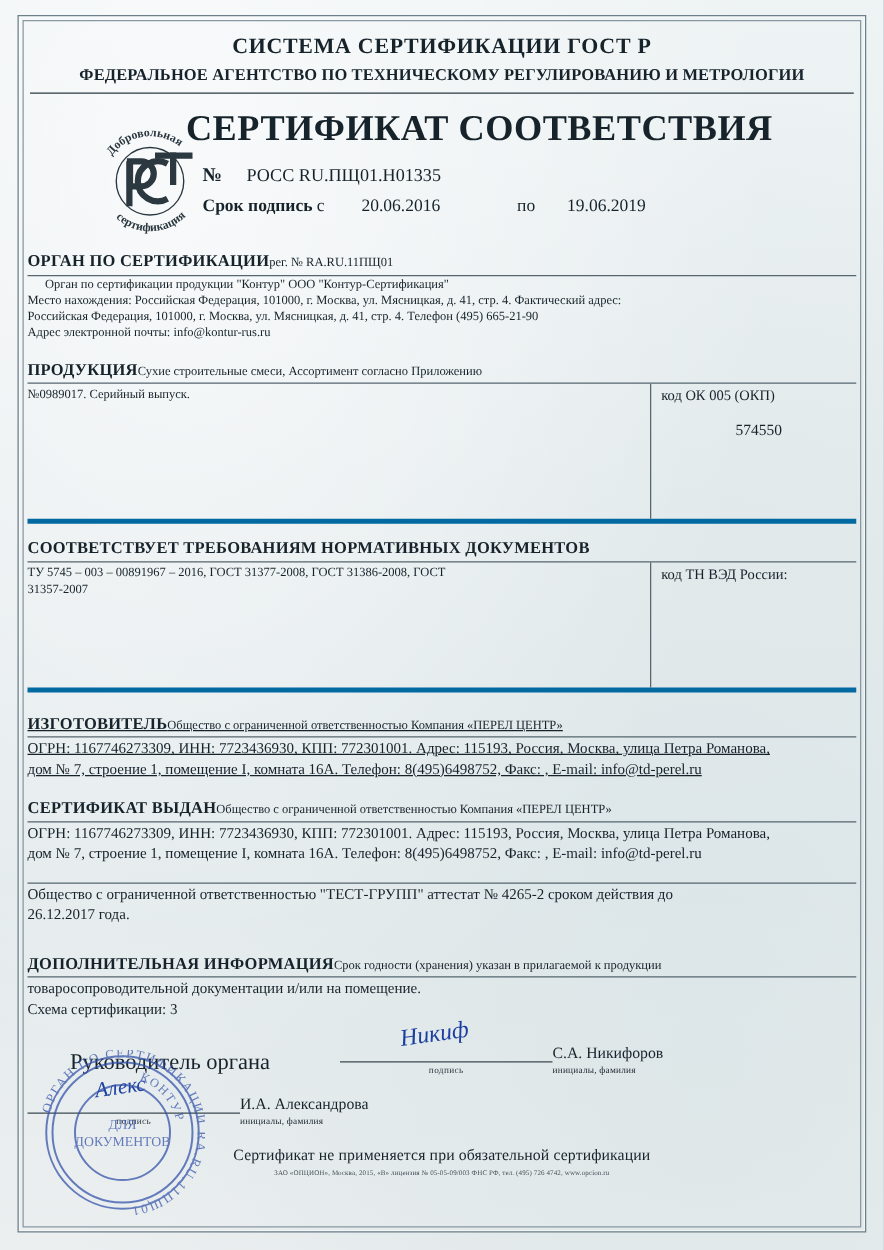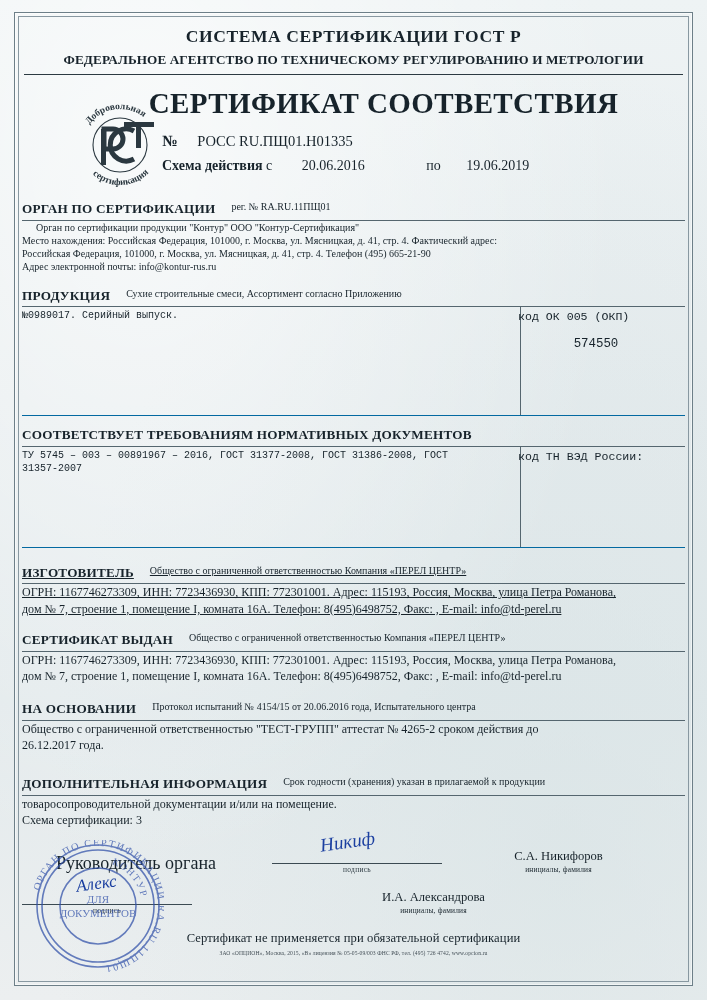--- a/index.html
+++ b/index.html
@@ -125,47 +125,46 @@
     font-size: 13.2px;
     font-weight: bold;
     letter-spacing: 0.2px;
   }
   .sec-rule { border-bottom: 1px solid #55666f; margin-top: 2px; }
   .body-t { font-size: 10px; }
   .indent { padding-left: 14px; }
 
   .row-head {
     display: flex;
-    align-items: flex-start;
-    gap: 16px;
+    align-items: flex-end;
+    gap: 0;
   }
 
   
   .prodwrap { position: relative; }
   .codebox {
     position: absolute;
-    right: 11px;
+    right: 0;
     top: 0;
     width: 164px;
     border-left: 1px solid #55666f;
     padding-left: 8px;
     box-sizing: border-box;
     font-size: 11.6px;
   }
   .codebox .cval {
     text-align: center;
     margin-top: 11px;
     font-size: 12.4px;
   }
   .prodtext { padding-right: 180px; }
 
   .zone {
     position: relative;
-    border-bottom: 1px solid #0369a1;
-    font-family: Liberation Mono, monospace;
+    border-bottom: 4px solid #0369a1;
   }
   .zone-prod { height: 108px; }
   .zone-norm { height: 100px; }
 
   .vline {
     position: absolute;
     top: 0;
     bottom: 0;
     right: 164px;
     width: 1px;
@@ -198,21 +197,21 @@
   .sigrow .mid .ln { border-bottom: 1px solid #3b4a52; height: 20px; }
   .sigrow .mid .cap {
     font-size: 7.4px;
     letter-spacing: 0.3px;
     color: #2b3840;
     text-align: center;
     margin-top: 1px;
   }
   .sigrow .nm {
     flex: 1;
-    text-align: center;
+    text-align: left;
     padding-right: 10px;
   }
   .sigrow .nm .nmv { font-size: 12.6px; }
   .sigrow .nm .cap2 {
     font-size: 7.4px;
     letter-spacing: 0.2px;
     margin-top: 1px;
   }
   .scribble {
     position: absolute;
@@ -293,21 +292,21 @@
       </div>
 
       <div class="title">СЕРТИФИКАТ СООТВЕТСТВИЯ</div>
 
       <div class="num-line">
         <span class="nsym">№</span>
         <span class="val">РОСС RU.ПЩ01.Н01335</span>
       </div>
 
       <div class="valid-line">
-        <b>Схема действия</b>
+        <b>Срок подпись</b>
         <span>с</span>
         <span class="d1">20.06.2016</span>
         <span class="po">по</span>
         <span class="d2">19.06.2019</span>
       </div>
 
     </div>
 
     <div class="sec">
       <div class="row-head">
@@ -365,24 +364,20 @@
       <div class="row-head">
         <span class="sec-head">СЕРТИФИКАТ ВЫДАН</span>
         <span class="body-t">Общество с ограниченной ответственностью Компания «ПЕРЕЛ ЦЕНТР»</span>
       </div>
       <div class="sec-rule"></div>
       <div class="mfr-line">ОГРН: 1167746273309,  ИНН: 7723436930, КПП: 772301001. Адрес: 115193, Россия, Москва, улица Петра Романова,</div>
       <div class="mfr-line">дом № 7, строение 1, помещение I, комната 16А. Телефон: 8(495)6498752, Факс: , E-mail: info@td-perel.ru</div>
     </div>
 
     <div class="sec" style="margin-top:16px">
-      <div class="row-head">
-        <span class="sec-head">НА ОСНОВАНИИ</span>
-        <span class="body-t">Протокол испытаний № 4154/15 от 20.06.2016 года, Испытательного центра</span>
-      </div>
       <div class="sec-rule"></div>
       <div class="mfr-line">Общество с ограниченной ответственностью "ТЕСТ-ГРУПП" аттестат № 4265-2 сроком действия до</div>
       <div class="mfr-line">26.12.2017 года.</div>
     </div>
 
     <div class="sec dopinfo">
       <div class="row-head">
         <span class="sec-head">ДОПОЛНИТЕЛЬНАЯ ИНФОРМАЦИЯ</span>
         <span class="body-t">Срок годности (хранения) указан в прилагаемой к продукции</span>
       </div>

